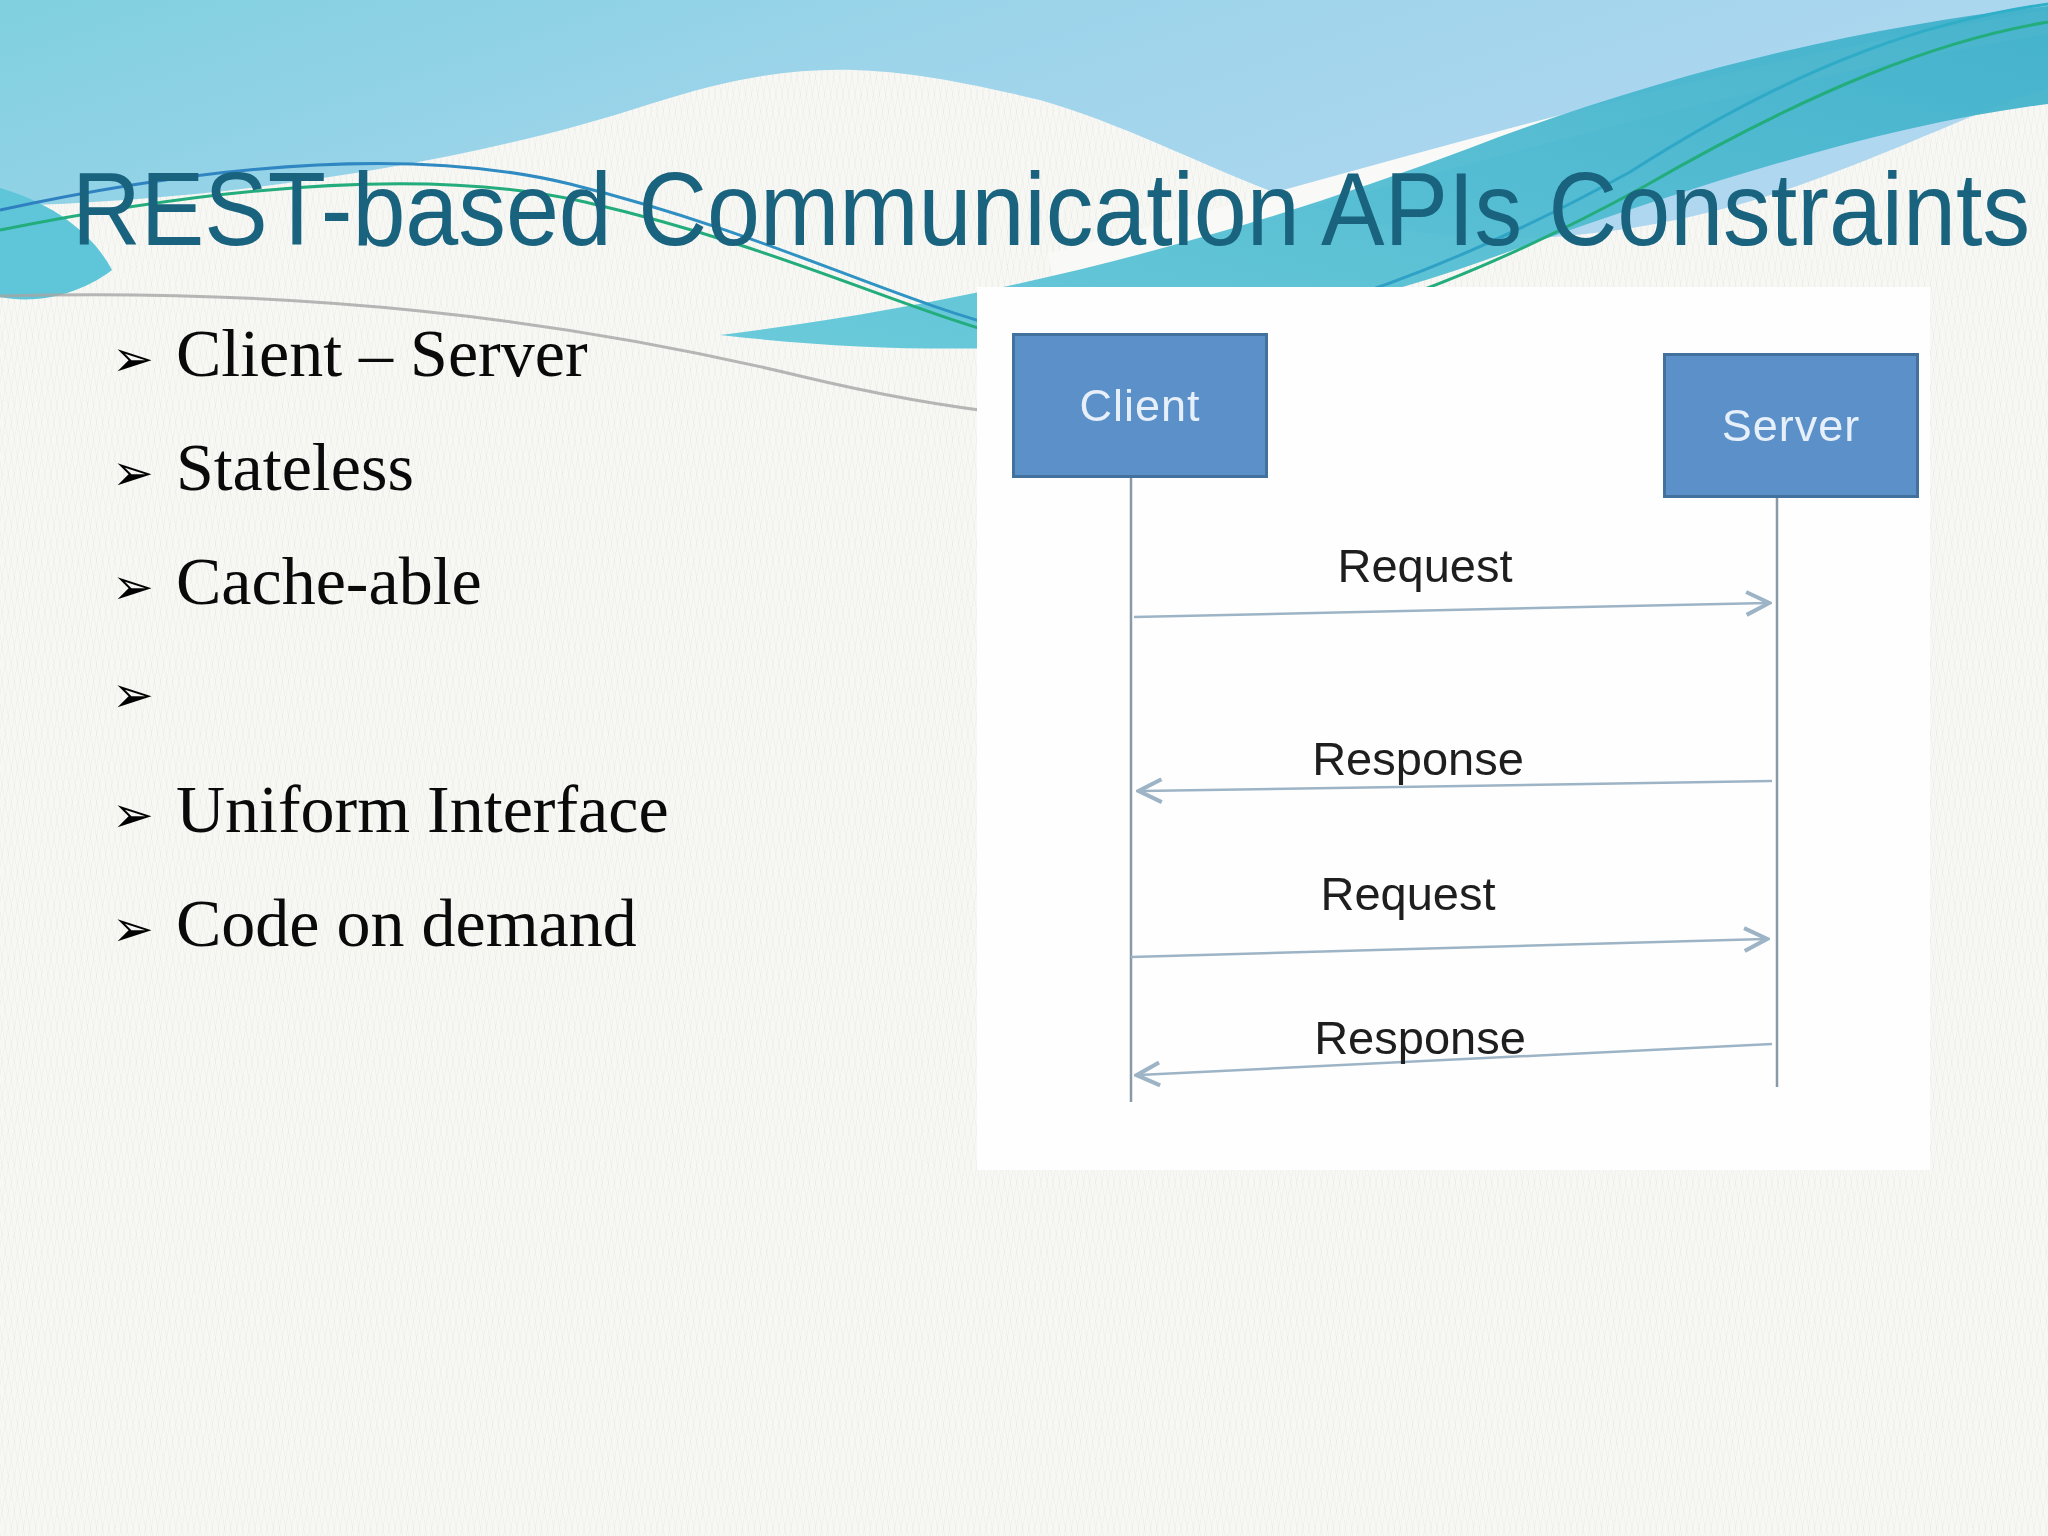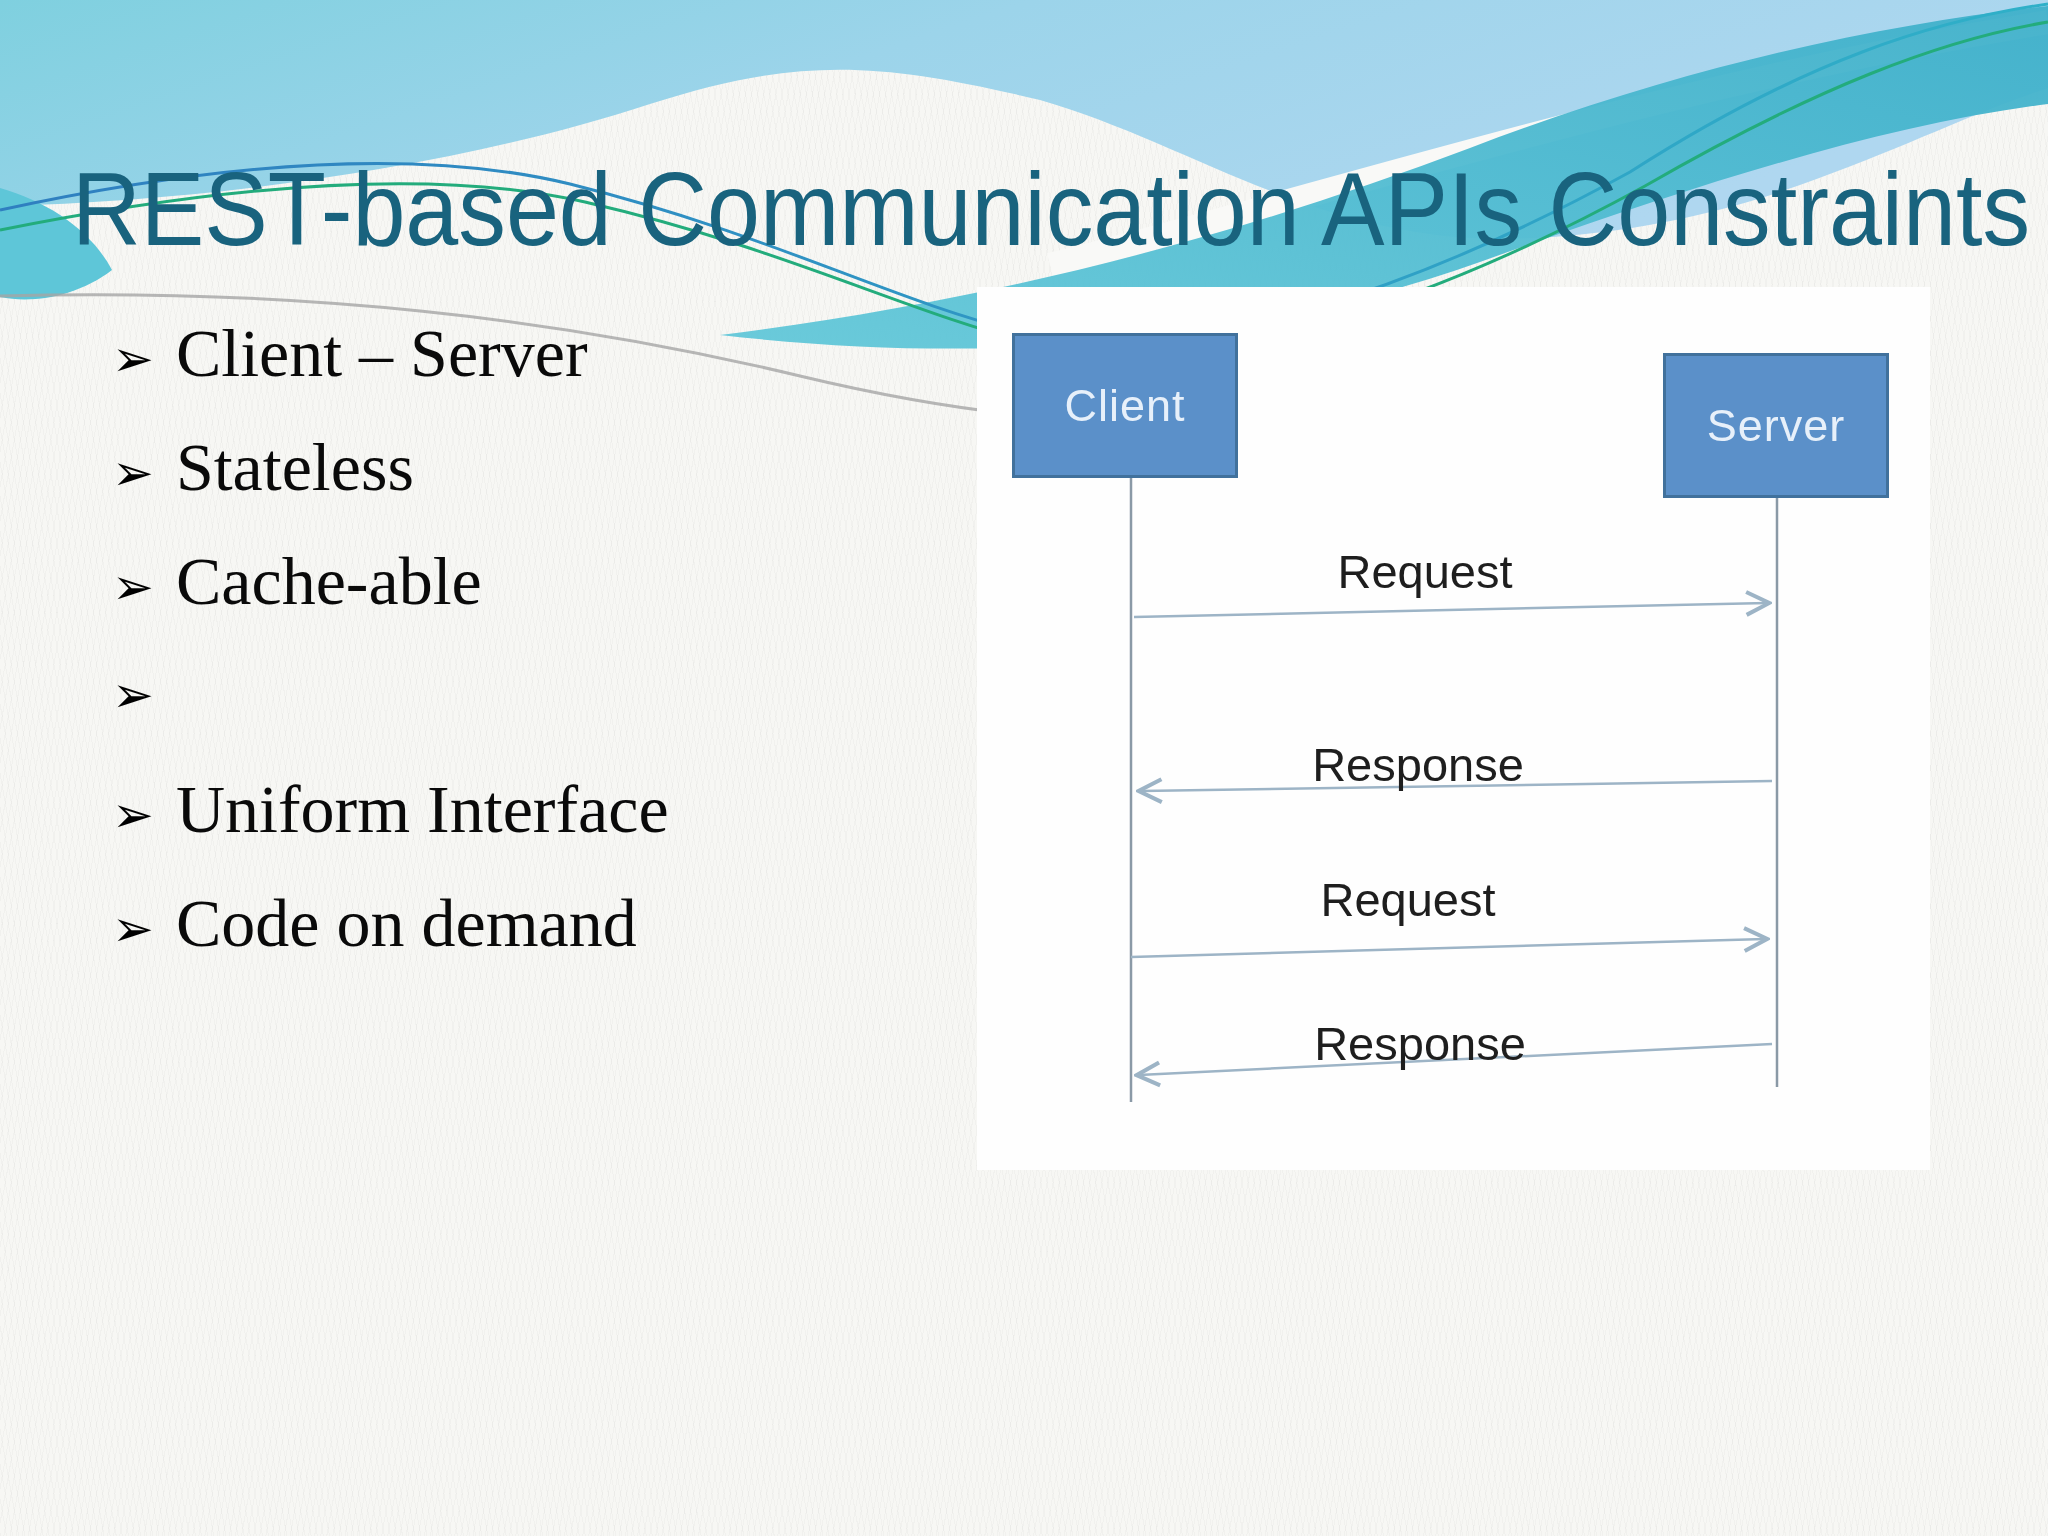--- a/index.html
+++ b/index.html
@@ -27,30 +27,30 @@
   }
   .bullet-text{
     font-family:"Liberation Serif", serif; font-size:68px; color:#0a0a0a;
   }
   .panel{
     position:absolute; left:977px; top:287px; width:953px; height:883px;
     background:#fefefe;
   }
   .panel svg{position:absolute; left:0; top:0;}
   .actor{
-    position:absolute; width:226px; height:145px;
+    position:absolute; width:256px; height:145px;
     background:#5b90c9; border:3px solid #41719c; box-sizing:border-box;
     display:flex; align-items:center; justify-content:center;
     font-size:45px; color:#e7f0fa; letter-spacing:1px;
   }
   .actor.client{left:35px; top:46px;}
   .actor.server{left:686px; top:66px;}
   .msg{
     position:absolute; transform:translate(-50%,-50%);
-    font-size:47px; color:#1e1e1e; white-space:nowrap;margin-top:6px;
+    font-size:47px; color:#1e1e1e; white-space:nowrap;
   }
   .m0{left:448px; top:278px;}
   .m1{left:441px; top:471px;}
   .m2{left:431px; top:606px;}
   .m3{left:443px; top:750px;}
 </style>
 </head>
 <body>
 
 <div class="slide">

